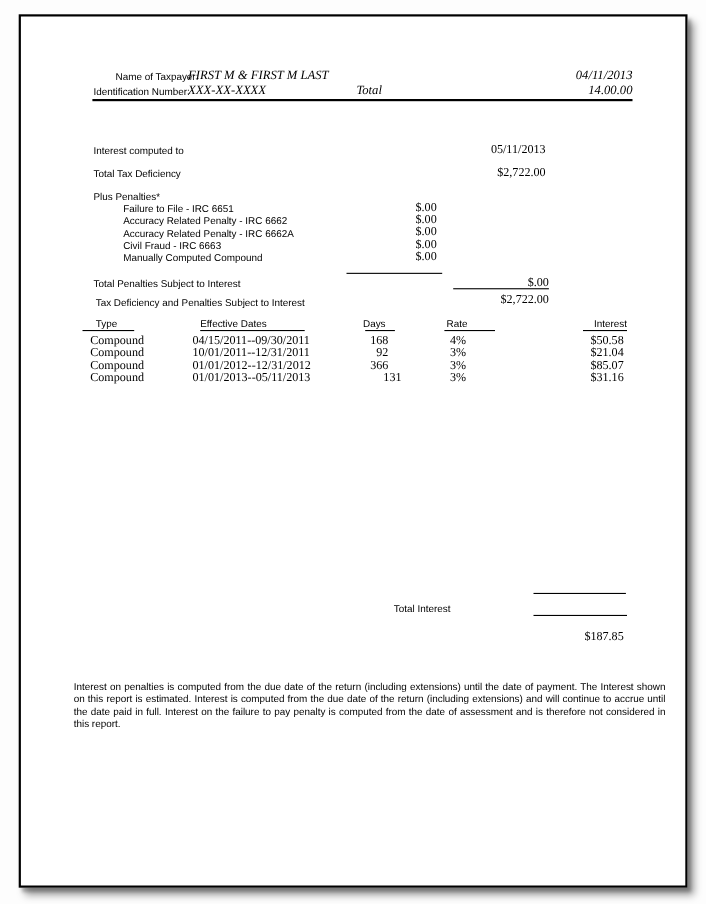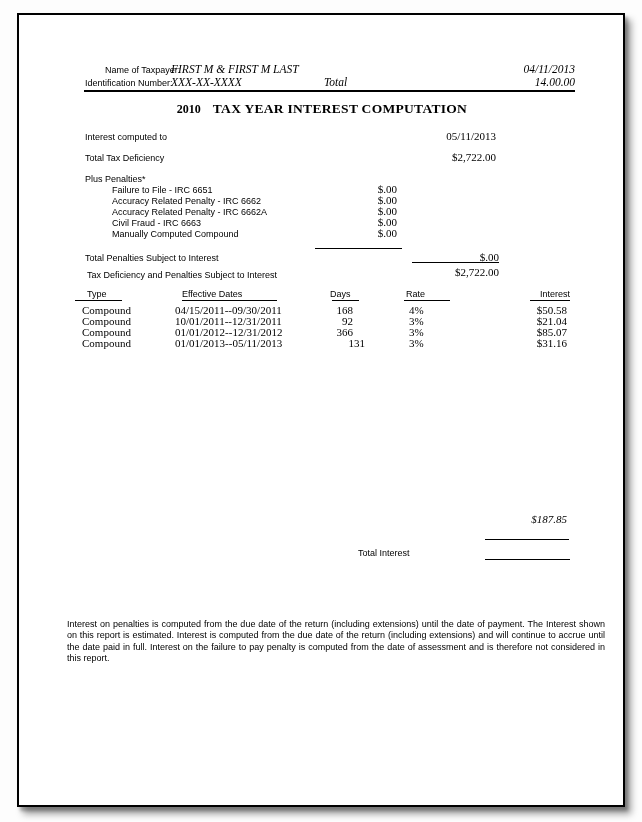--- a/index.html
+++ b/index.html
@@ -51,23 +51,20 @@
     <span class="abs serif-lg right" style="left:456px; top:48px; width:100px;">04/11/2013</span>
 
     <span class="abs sans" style="left:66px; top:63px;">Identification Number:</span>
     <span class="abs serif-lg" style="left:152px; top:61px;">XXX-XX-XXXX</span>
     <span class="abs serif-lg" style="left:305px; top:61px;">Total</span>
     <span class="abs serif-lg right" style="left:456px; top:61px; width:100px;">14.00.00</span>
 
     <div class="hline" style="left:65px; top:75px; width:491px; height:2px;"></div>
   </div>
 
-  <div class="title-wrap">
-    <span class="title-year">2010</span><span class="title-main">TAX YEAR INTEREST COMPUTATION</span>
-  </div>
 
   <div>
     <span class="abs sans" style="left:66px; top:117px;">Interest computed to</span>
     <span class="abs serif right" style="left:377px; top:115px; width:100px;">05/11/2013</span>
 
     <span class="abs sans" style="left:66px; top:138px;">Total Tax Deficiency</span>
     <span class="abs serif right" style="left:377px; top:136px; width:100px;">$2,722.00</span>
 
     <span class="abs sans" style="left:66px; top:159px;">Plus Penalties*</span>
 
@@ -143,19 +140,19 @@
       <span class="abs serif center" style="left:156px; top:322px; width:100px;">01/01/2013--05/11/2013</span>
       <span class="abs serif right" style="left:312px; top:322px; width:34px;">131</span>
       <span class="abs serif" style="left:390px; top:322px;">3%</span>
       <span class="abs serif right" style="left:471px; top:322px; width:77px;">$31.16</span>
     </div>
   </div>
 
   <div>
     <div class="hline" style="left:466px; top:524px; width:84px;"></div>
     <span class="abs sans" style="left:339px; top:533px;">Total Interest</span>
-    <span class="abs serif right" style="left:468px; top:498px; width:80px;font-style:italic;">$187.85</span>
+    <span class="abs serif right" style="left:468px; top:558px; width:80px;">$187.85</span>
     <div class="hline" style="left:466px; top:544px; width:85px;"></div>
   </div>
 
   <div class="footer-note">Interest on penalties is computed from the due date of the return (including extensions) until the date of payment. The Interest shown on this report is estimated.  Interest is computed from the due date of the return (including extensions) and will continue to accrue until the date paid in full.  Interest on the failure to pay penalty is computed from the date of assessment and is therefore not considered in this report.</div>
 
 </div>
 
 </body></html>

